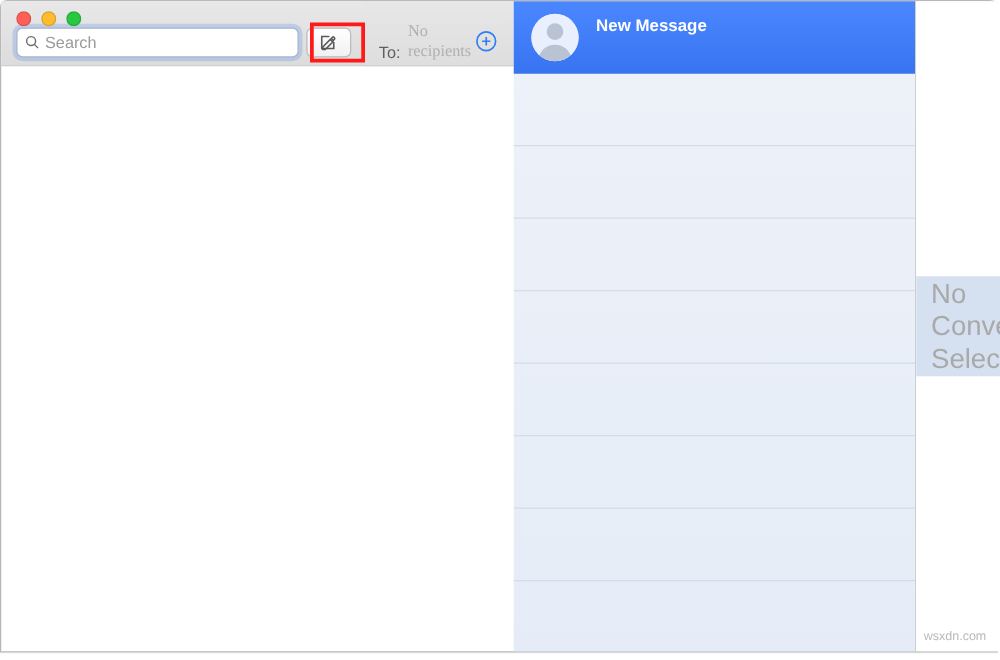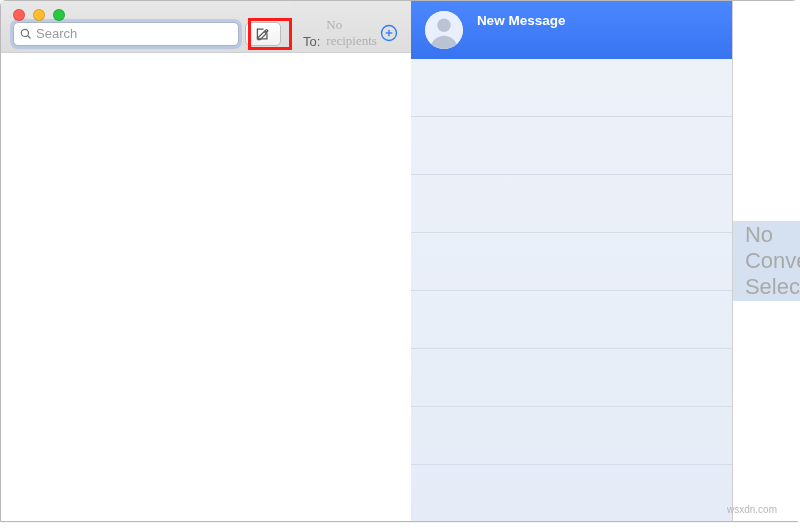--- a/index.html
+++ b/index.html
@@ -167,21 +167,21 @@
       justify-content: center;
     }
     .placeholder-msg {
       font-size: 22px;
       color: #a9a9a9;
       background: #d5e1f0;
       padding: 1px 12px;
     }
     .watermark {
       position: absolute;
-      bottom: 6px; right: 20px;
+      bottom: 6px; right: 8px;
       font-size: 10px;
       color: #b8b8b8;
     }
   </style>
 </head>
 <body>
 
 <div class="window">
 
   <div class="traffic-lights">

